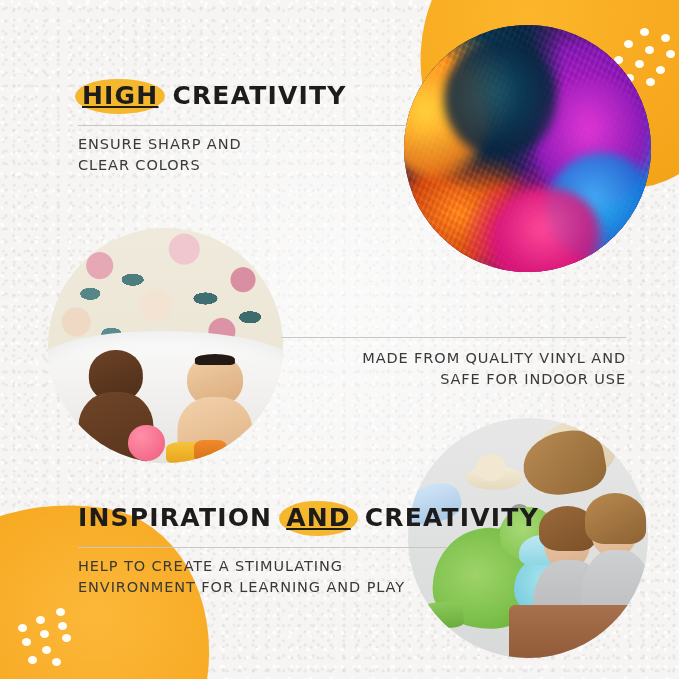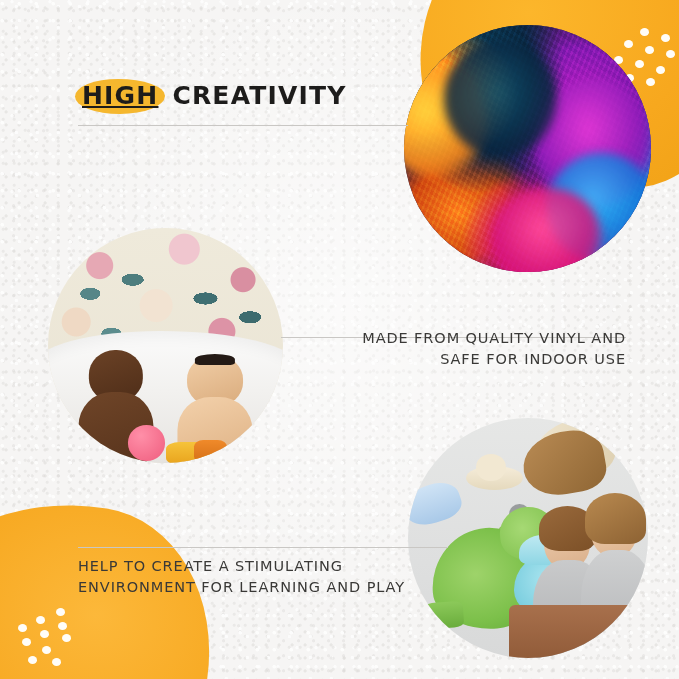--- a/index.html
+++ b/index.html
@@ -362,41 +362,45 @@
     <div class="swirl" style="left:54%;top:22%;width:46%;height:52%;background:radial-gradient(ellipse at 45% 40%, #e83bd8, #8d1bb8 62%, rgba(110,20,140,0) 88%);"></div>
     <div class="swirl" style="left:58%;top:52%;width:44%;height:44%;background:radial-gradient(ellipse at 42% 42%, #38c2ff, #1470d6 60%, rgba(20,90,190,0) 86%);"></div>
     <div class="swirl" style="left:36%;top:66%;width:44%;height:40%;background:radial-gradient(ellipse at 45% 40%, #ff4f9d, #d4157a 58%, rgba(180,15,100,0) 86%);"></div>
     <div class="swirl" style="left:16%;top:6%;width:46%;height:48%;background:radial-gradient(ellipse at 48% 45%, #10506c, #0a2540 62%, rgba(8,22,50,0) 88%);"></div>
   </div>
 
   <div class="block block-high">
     <div class="heading"><span class="hl">HIGH</span> <span>CREATIVITY</span></div>
   </div>
   <div class="rule" style="top:125px;left:78px;width:330px;"></div>
+  <div class="block" style="top:134px;left:78px;">
+    <div class="body-text">ENSURE SHARP AND
+CLEAR COLORS</div>
+  </div>
 
   <div class="photo-circle circle-babies">
     <div class="art art-floral"></div>
     <div class="bed"></div>
     <div class="baby baby-a">
       <div class="head"></div>
       <div class="body"></div>
     </div>
     <div class="baby baby-b">
       <div class="head">
           <div class="hair"></div>
         </div>
       <div class="body"></div>
     </div>
     <div class="toy toy-pink"></div>
     <div class="toy toy-yellow"></div>
     <div class="toy toy-orange"></div>
   </div>
 
   <div class="rule" style="top:337px;left:281px;width:345px;"></div>
-  <div class="block" style="top:328px;left:296px;width:330px;">
+  <div class="block" style="top:348px;left:296px;width:330px;">
     <div class="body-text right">MADE FROM QUALITY VINYL AND
 SAFE FOR INDOOR USE</div>
   </div>
 
   <div class="photo-circle circle-dino">
     <div class="art art-nursery"></div>
     <div class="decal kite-blue"></div>
     <div class="decal cloud-beige"></div>
     <div class="decal pterodactyl"></div>
     <div class="decal footprint"></div>
@@ -410,19 +414,22 @@
     </div>
     <div class="dino-hat"></div>
     <div class="kid kid-front">
       <div class="head"></div>
       <div class="hair"></div>
       <div class="torso"></div>
     </div>
     <div class="table-top"></div>
   </div>
 
+  <div class="block block-inspiration">
+    <div class="heading"><span>INSPIRATION</span> <span class="hl">AND</span> <span>CREATIVITY</span></div>
+  </div>
   <div class="rule" style="top:547px;left:78px;width:370px;"></div>
   <div class="block" style="top:556px;left:78px;">
     <div class="body-text">HELP TO CREATE A STIMULATING
 ENVIRONMENT FOR LEARNING AND PLAY</div>
   </div>
 
 </div>
 
 </body></html>

